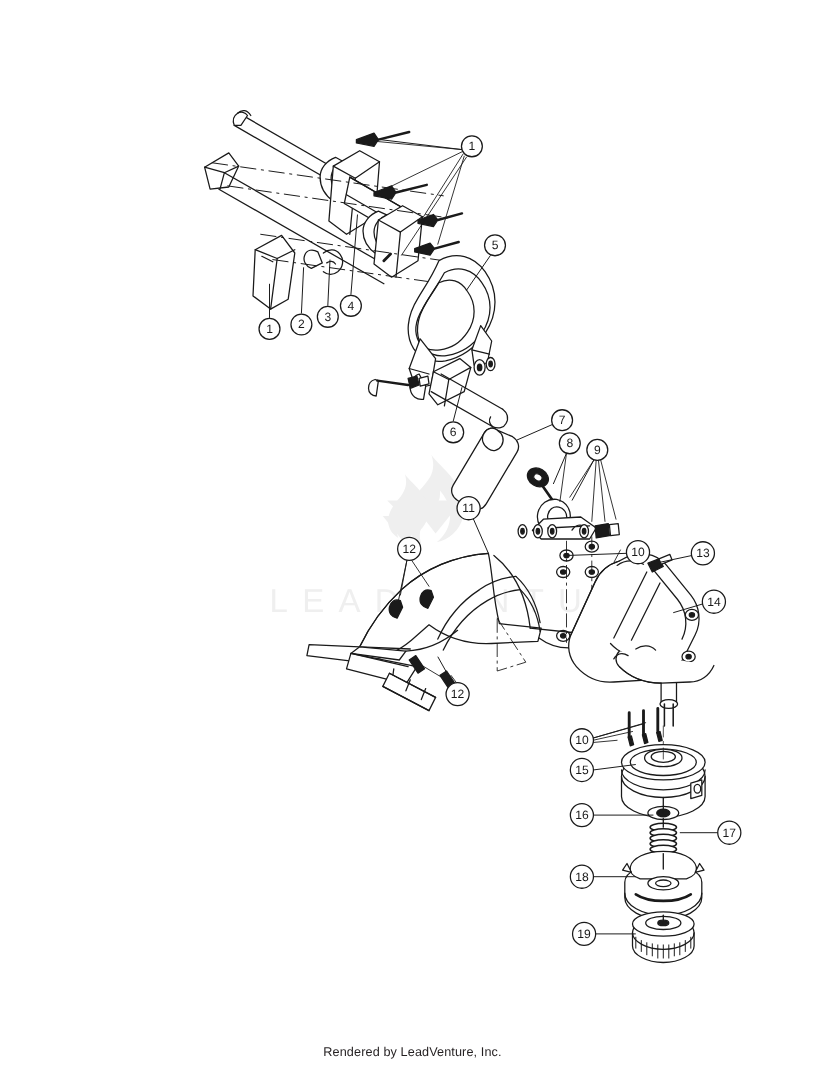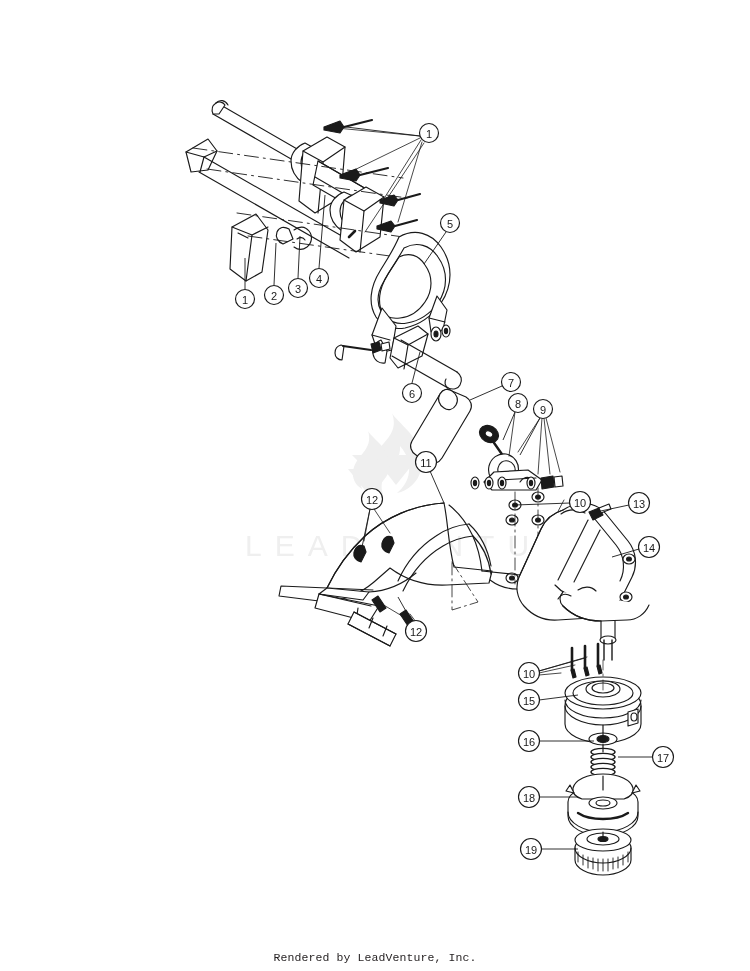--- a/index.html
+++ b/index.html
@@ -26,21 +26,21 @@
     width: 750px;
     height: 971px;
     display: block;
   }
   .footer-credit {
     position: absolute;
     left: 0;
     top: 951px;
     width: 750px;
     text-align: center;
-    font-family: Liberation Mono, monospace;
+    font-family: Liberation Sans, sans-serif;
     font-size: 11.5px;
     color: #231f20;
     letter-spacing: 0.1px;
   }
   text.callout-num {
     font-family: "Liberation Sans", sans-serif;
     font-size: 11px;
     fill: #1a1a1a;
     text-anchor: middle;
     dominant-baseline: central;

